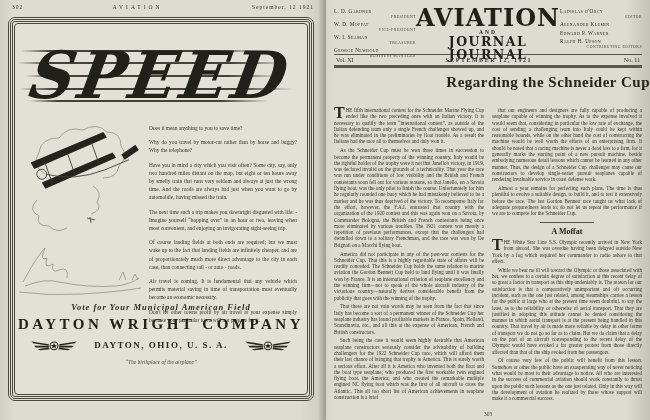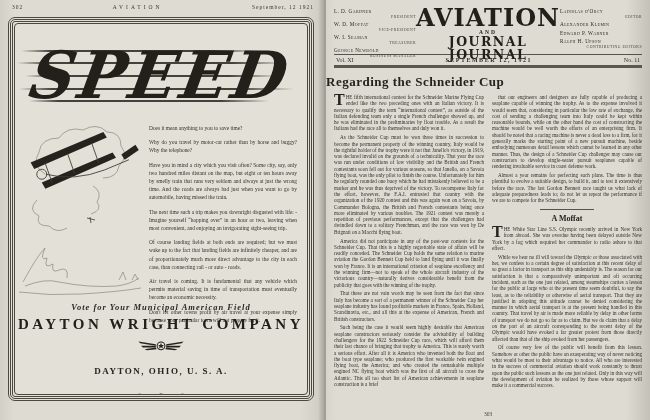--- a/index.html
+++ b/index.html
@@ -53,21 +53,21 @@
   }
   .ad-cta{
     text-align:center;font-style:italic;font-weight:bold;font-size:8.5px;
     letter-spacing:1px;margin-top:2px;color:#2b2a24;
   }
   .ad-company{
     text-align:center;font-size:15px;font-weight:bold;letter-spacing:3.5px;
     margin-top:4px;color:#21201b;white-space:nowrap;
   }
   .ad-loc-row{
-    display:flex;align-items:center;justify-content:center;gap:14px;margin-top:5px;flex-direction:column;
+    display:flex;align-items:center;justify-content:center;gap:14px;margin-top:5px;
   }
   .ad-loc{font-size:9px;font-weight:bold;letter-spacing:1.5px;color:#26251f;}
   .wing-logo{width:52px;height:14px;flex:none;}
   .ad-tagline{text-align:center;font-style:italic;font-size:5.5px;margin-top:7px;color:#4a483f;}
 
   
   .spine{
     position:absolute;left:318px;top:0;width:16px;height:420px;
     background:linear-gradient(to right,rgba(80,76,66,0) 0,rgba(80,76,66,.35) 45%,rgba(120,116,104,.18) 60%,rgba(80,76,66,0) 100%);
     pointer-events:none;
@@ -91,22 +91,22 @@
   .jt2{font-size:5.5px;font-weight:bold;letter-spacing:2px;line-height:6px;color:#21201b;}
   .jt3{font-size:12.5px;font-weight:bold;letter-spacing:1.5px;line-height:13px;color:#21201b;font-family:"DejaVu Serif",serif;}
   .volrow{
     margin:2px 8px 0;border-top:1px solid #55534a;
     display:flex;justify-content:space-between;align-items:center;
     font-size:6px;padding:2px 2px;color:#33322b;
   }
   .volrow .vdate{font-weight:bold;letter-spacing:1.5px;}
   .thickrule{height:3px;background:#5a584f;margin:0 8px;}
   .art-title{
-    text-align:left;font-size:13px;font-weight:bold;letter-spacing:.5px;
-    margin:6px 0 4px;color:#24231d;
+    text-align:right;font-size:15px;font-weight:bold;letter-spacing:.5px;
+    margin:6px 0 16px;color:#24231d;
   }
   .cols{display:flex;gap:8px;padding:0 8px;height:308px;overflow:hidden;}
   .col{flex:1;overflow:hidden;}
   .col p{
     margin:0 0 2.5px;font-size:5.1px;line-height:6.3px;text-align:justify;
     text-indent:6px;color:#33322b;
   }
   .col p.dropcap{text-indent:0;}
   .col p.dropcap::first-letter{
     float:left;font-size:16px;line-height:12.5px;font-weight:bold;

